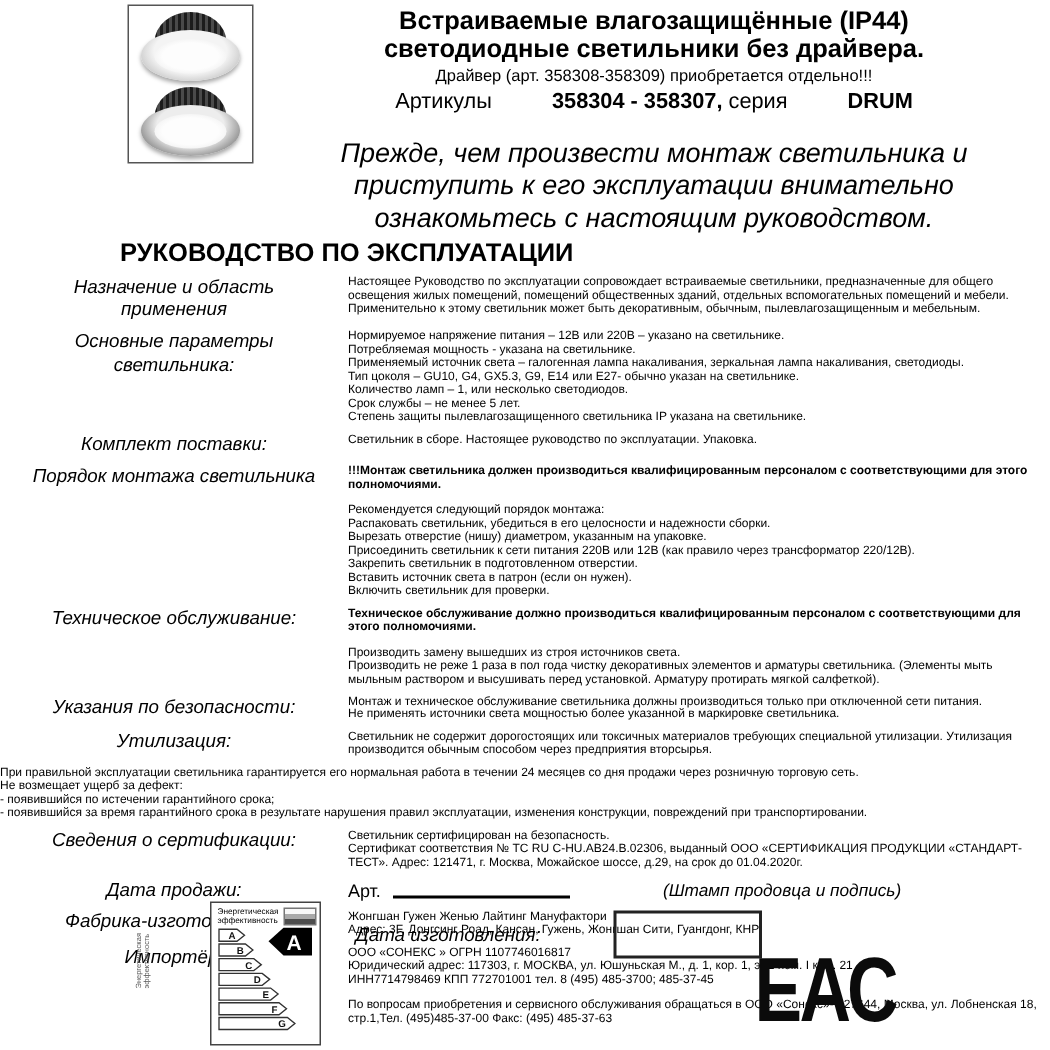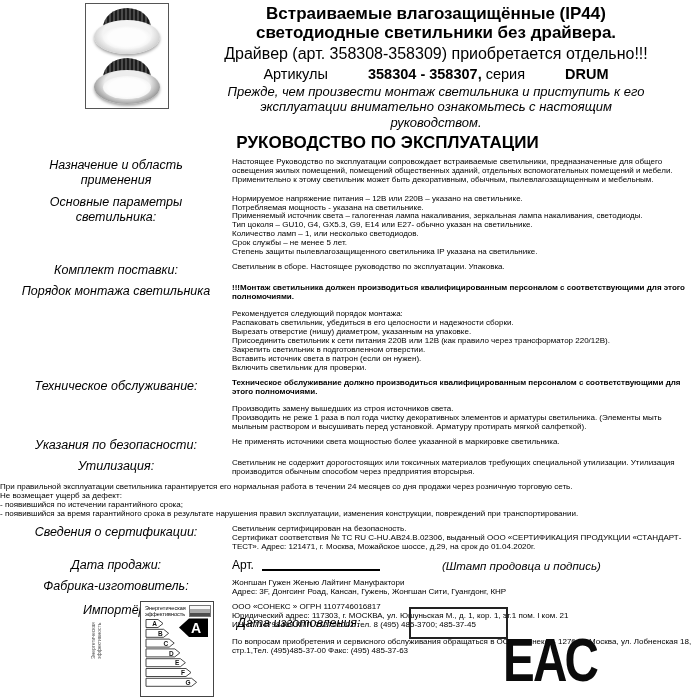--- a/index.html
+++ b/index.html
@@ -27,26 +27,26 @@
   }
   .lamp.chrome .trim{
     background:radial-gradient(ellipse at 50% 40%,#ededed 48%,#bdbdbd 62%,#7d7d7d 82%,#b5b5b5 100%);
   }
   .lamp .lens{
     position:absolute;bottom:5px;left:9px;width:48px;height:23px;border-radius:50%;
     background:radial-gradient(#fdfdfd 55%,#e6e6e6 100%);
   }
   .header-text{margin-left:172px;padding-top:4px;text-align:center;}
   .ht-bold{font-size:17px;font-weight:bold;line-height:1.12;max-width:390px;margin:0 auto;}
-  .ht-driver{font-size:16px;margin-top:3px;}
+  .ht-driver{font-size:11px;margin-top:3px;}
   .ht-articles{font-size:14.5px;margin-top:3px;}
   .ht-articles b{font-weight:bold;margin-left:36px;}
-  .ht-notice{font-size:13px;font-style:italic;line-height:1.18;max-width:440px;margin:2px auto 0;}
+  .ht-notice{font-size:18px;font-style:italic;line-height:1.18;max-width:440px;margin:16px auto 0;}
   .manual-title{
-    font-size:17px;font-weight:bold;text-align:center;
+    font-size:17px;font-weight:bold;text-align:left;
     margin:3px 0 5px 80px;width:615px;
   }
   
   .sections{margin-top:2px;}
   .section{display:flex;margin-bottom:6px;}
   .sec-label{
     width:232px;flex:none;box-sizing:border-box;padding:0 18px;
     text-align:center;font-style:italic;font-size:12.5px;line-height:1.22;
   }
   .sec-content{flex:1;padding-right:6px;font-size:8px;line-height:1.12;}
@@ -166,20 +166,21 @@
         <div class="block">
           <div class="line">Производить замену вышедших из строя источников света.</div>
           <div class="line">Производить не реже 1 раза в пол года чистку декоративных элементов и арматуры светильника. (Элементы мыть мыльным раствором и высушивать перед установкой. Арматуру протирать мягкой салфеткой).</div>
         </div>
       </div>
     </div>
     <div class="section">
       <div class="sec-label">Указания по безопасности:</div>
       <div class="sec-content">
         <div class="block">
+          <div class="line">Монтаж и техническое обслуживание светильника должны производиться только при отключенной сети питания.</div>
           <div class="line">Не применять источники света мощностью более указанной в маркировке светильника.</div>
         </div>
       </div>
     </div>
     <div class="section">
       <div class="sec-label">Утилизация:</div>
       <div class="sec-content">
         <div class="block">
           <div class="line">Светильник не содержит дорогостоящих или токсичных материалов требующих специальной утилизации. Утилизация производится обычным способом через предприятия вторсырья.</div>
         </div>

